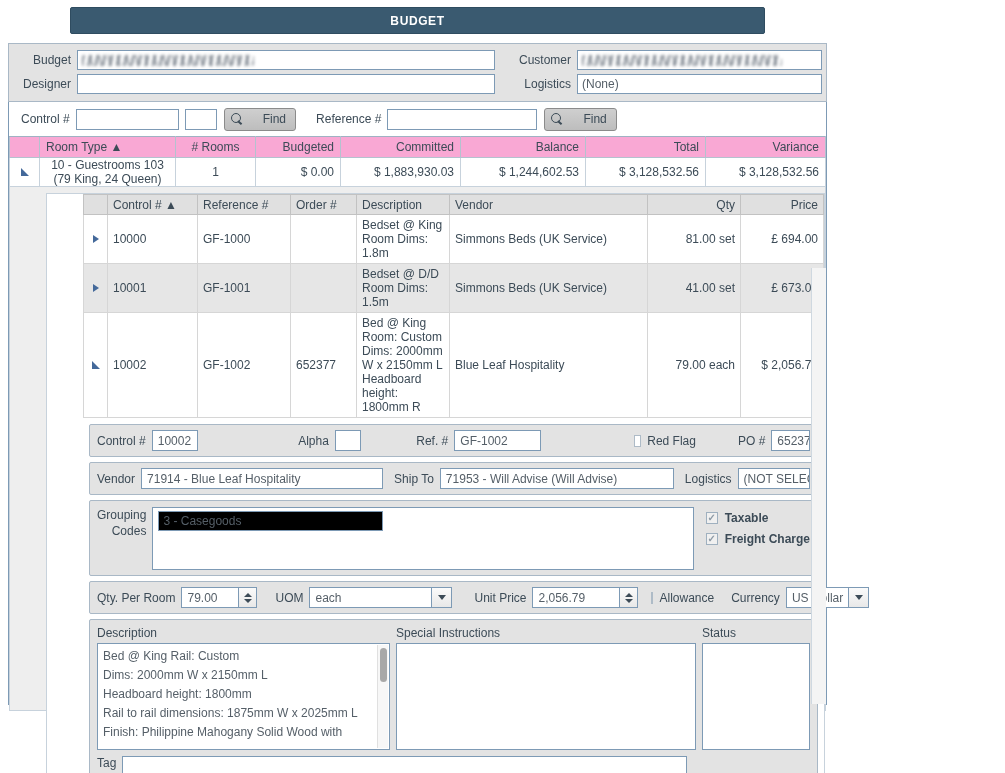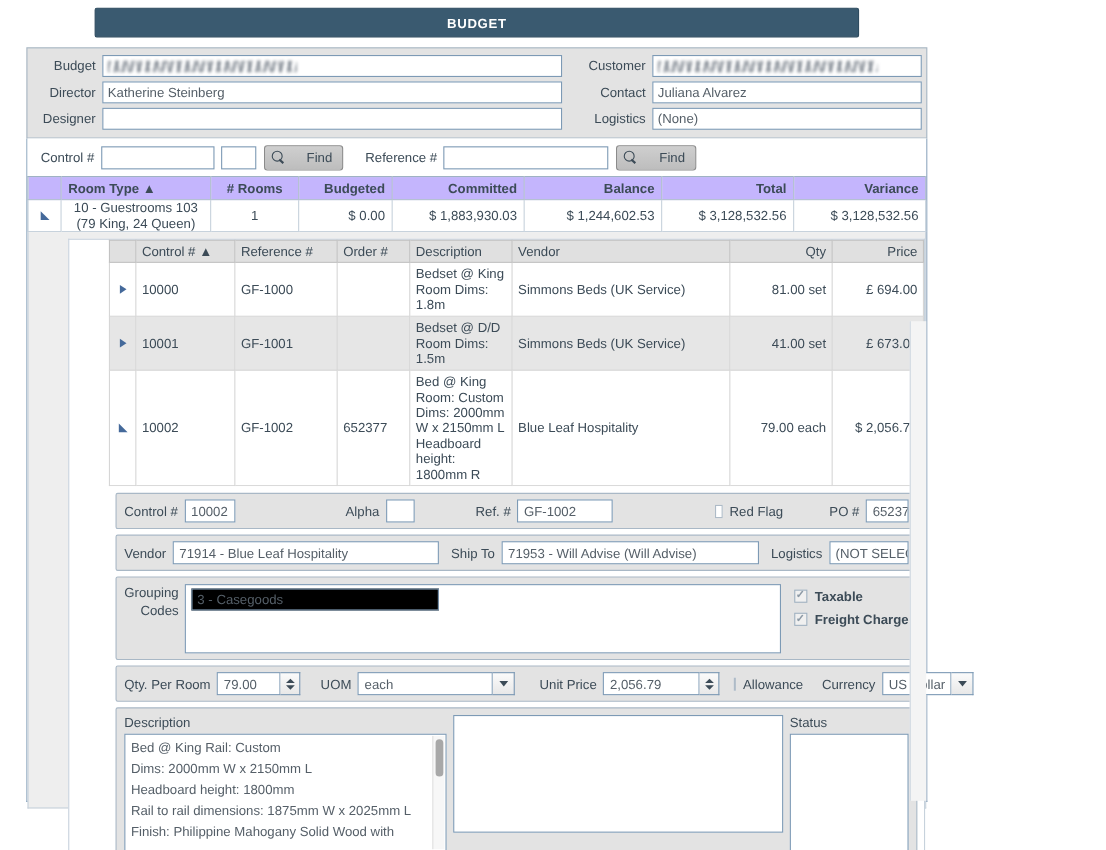--- a/index.html
+++ b/index.html
@@ -5,21 +5,21 @@
   * { box-sizing: border-box; }
   html, body {
     margin: 0; padding: 0;
     width: 1005px; height: 773px;
     background: #ffffff;
     font-family: "Liberation Sans", sans-serif;
     font-size: 12px;
     color: #3c4b57;
     overflow: hidden;
   }
-  .page { position: relative; width: 835px; height: 773px; margin-left: 16px; }
+  .page { position: relative; width: 835px; height: 773px; }
 
   
   .banner-wrap { padding-top: 7px; display: flex; justify-content: center; }
   .banner {
     width: 695px; height: 27px;
     background: #3a5a70;
     border: 1px solid #2f4c60;
     border-radius: 2px;
     color: #ffffff;
     font-size: 12px;
@@ -145,25 +145,25 @@
   }
   .mag::after {
     content: ""; position: absolute; left: 7px; top: 7px;
     width: 5px; height: 1.6px; background: #3c4b57; transform: rotate(42deg);
     transform-origin: left center;
   }
 
   
   table.grid { border-collapse: collapse; width: 100%; table-layout: fixed; }
   .outer-head th {
-    background: #c4b5fd;
+    background: #f9a8d4;
     border: 1px solid #b4c2cf;
     border-top: 1px solid #9fb2c3;
     height: 21px;
-    font-weight: bold;
+    font-weight: normal;
     font-size: 12px;
     color: #3c4b57;
     padding: 0 6px;
   }
   .outer-head th.l { text-align: left; }
   .outer-head th.r { text-align: right; }
   .outer-head th.c { text-align: center; }
   .outer-body td {
     border: 1px solid #c7d2dc;
     height: 23px;
@@ -316,27 +316,20 @@
       <div class="fld hdr-left-fld">
         <span class="redacted"></span>
       </div>
       <div class="hdr-col-gap"></div>
       <div class="hdr-lbl right">Customer</div>
       <div class="fld hdr-right-fld">
         <span class="redacted w2"></span>
       </div>
     </div>
 
-    <div class="hdr-row">
-      <div class="hdr-lbl left">Director</div>
-      <div class="fld hdr-left-fld">Katherine Steinberg</div>
-      <div class="hdr-col-gap"></div>
-      <div class="hdr-lbl right">Contact</div>
-      <div class="fld hdr-right-fld">Juliana Alvarez</div>
-    </div>
 
     <div class="hdr-row">
       <div class="hdr-lbl left">Designer</div>
       <div class="fld hdr-left-fld"></div>
       <div class="hdr-col-gap"></div>
       <div class="hdr-lbl right">Logistics</div>
       <div class="fld hdr-right-fld">(None)</div>
     </div>
   </div>
 
@@ -554,20 +547,21 @@
                   <div>Headboard height: 1800mm</div>
                   <div>Rail to rail dimensions: 1875mm W x 2025mm L</div>
                   <div>Finish: Philippine Mahogany Solid Wood with</div>
                   <div class="sbar">
                     <div class="sthumb"></div>
                   </div>
                 </div>
               </div>
 
               <div class="txtpanel" style="width:300px">
+                <span class="txtlabel">Special Instructions</span>
                 <div class="txtarea"></div>
               </div>
 
               <div class="txtpanel" style="flex:1">
                 <span class="txtlabel">Status</span>
                 <div class="txtarea"></div>
               </div>
             </div>
 
             <div style="display:flex;align-items:flex-start;margin-top:6px">

